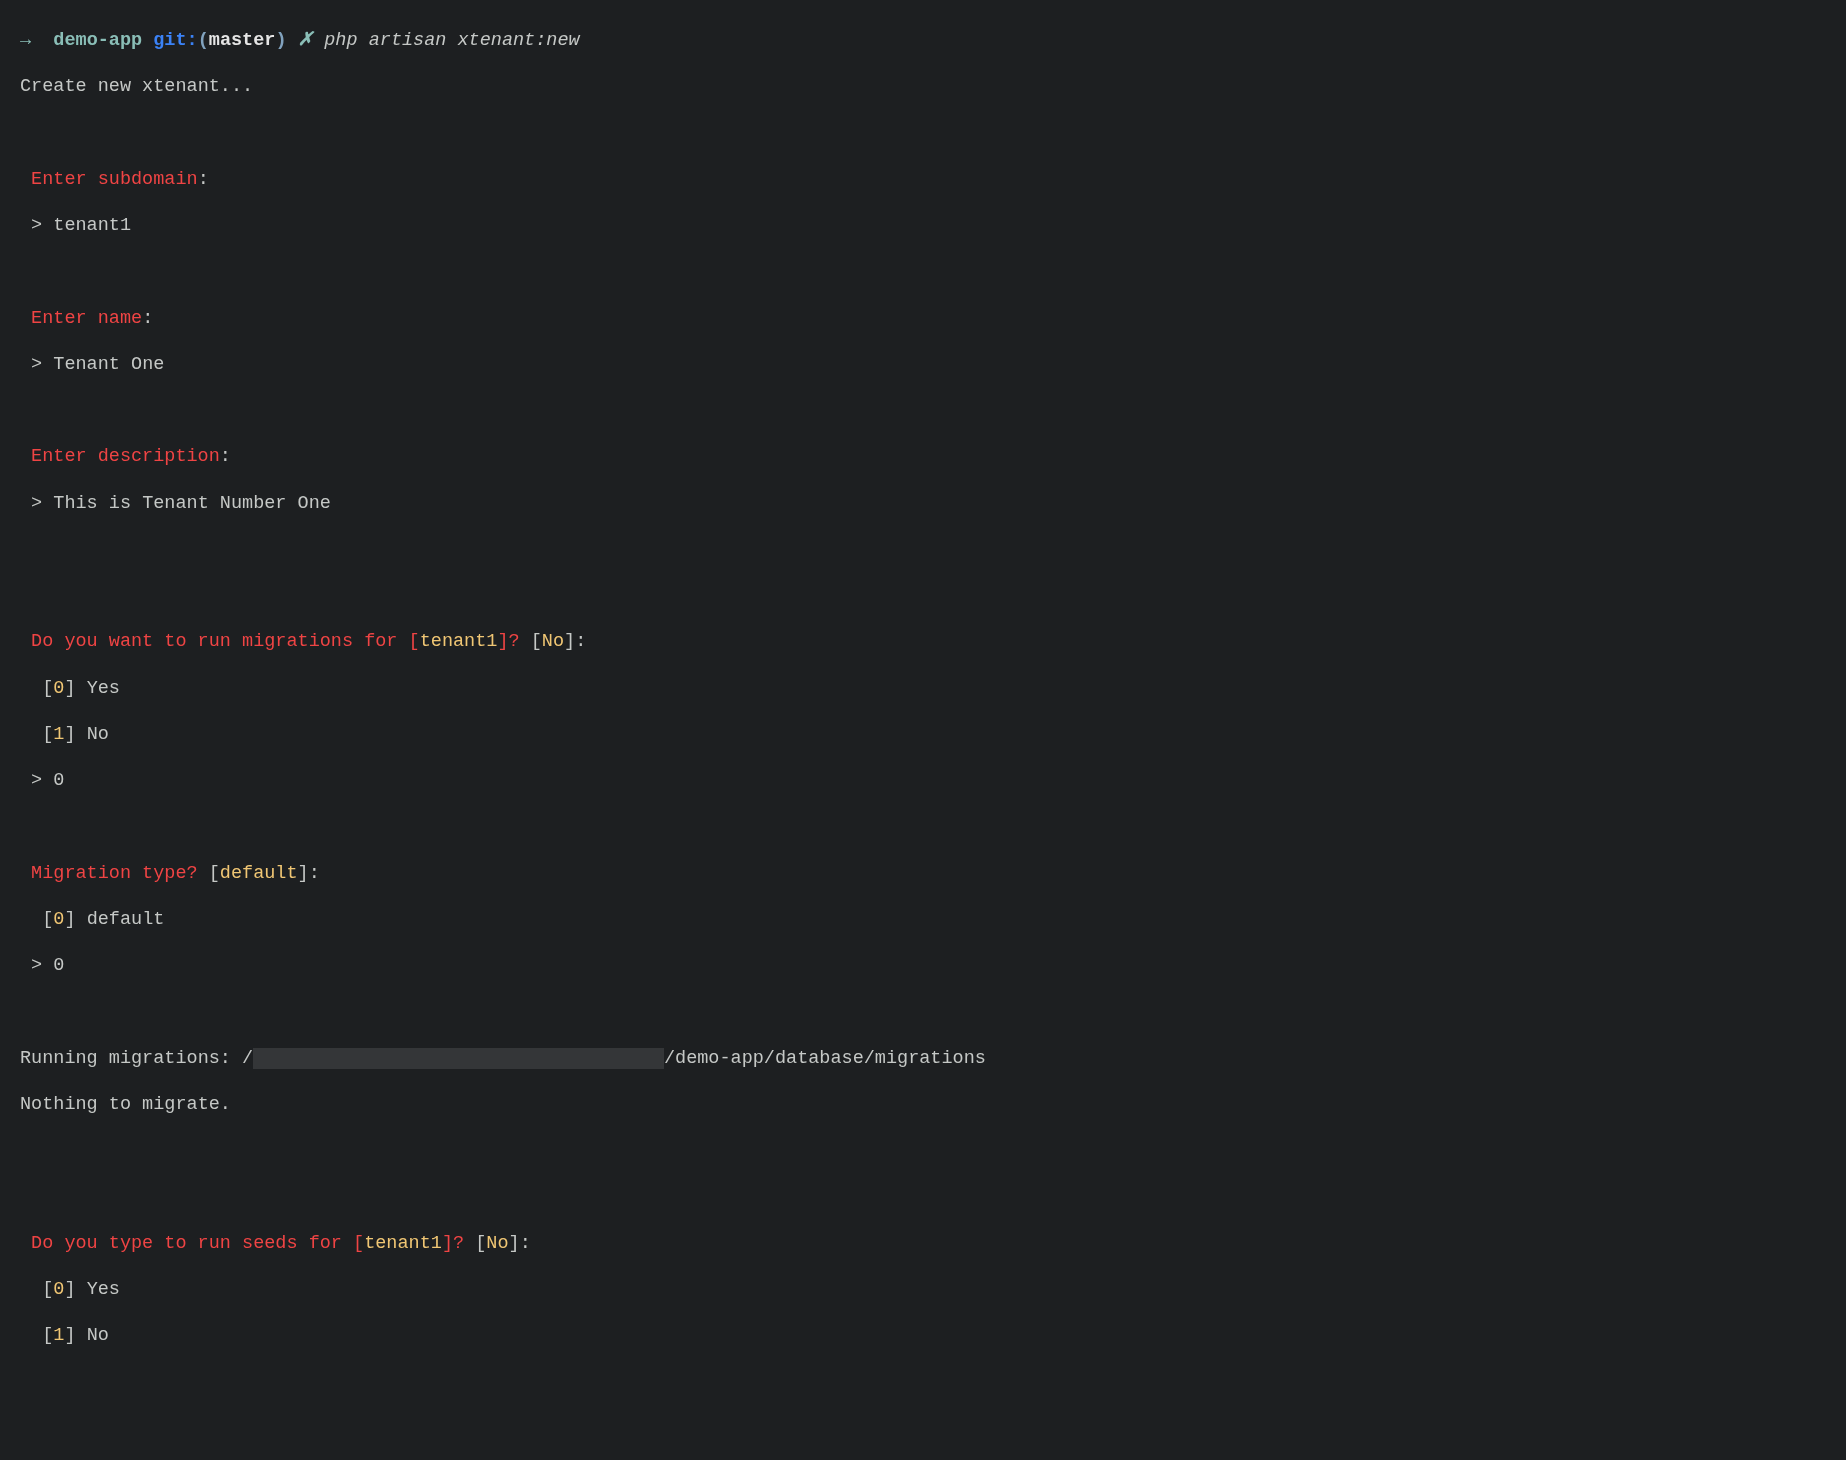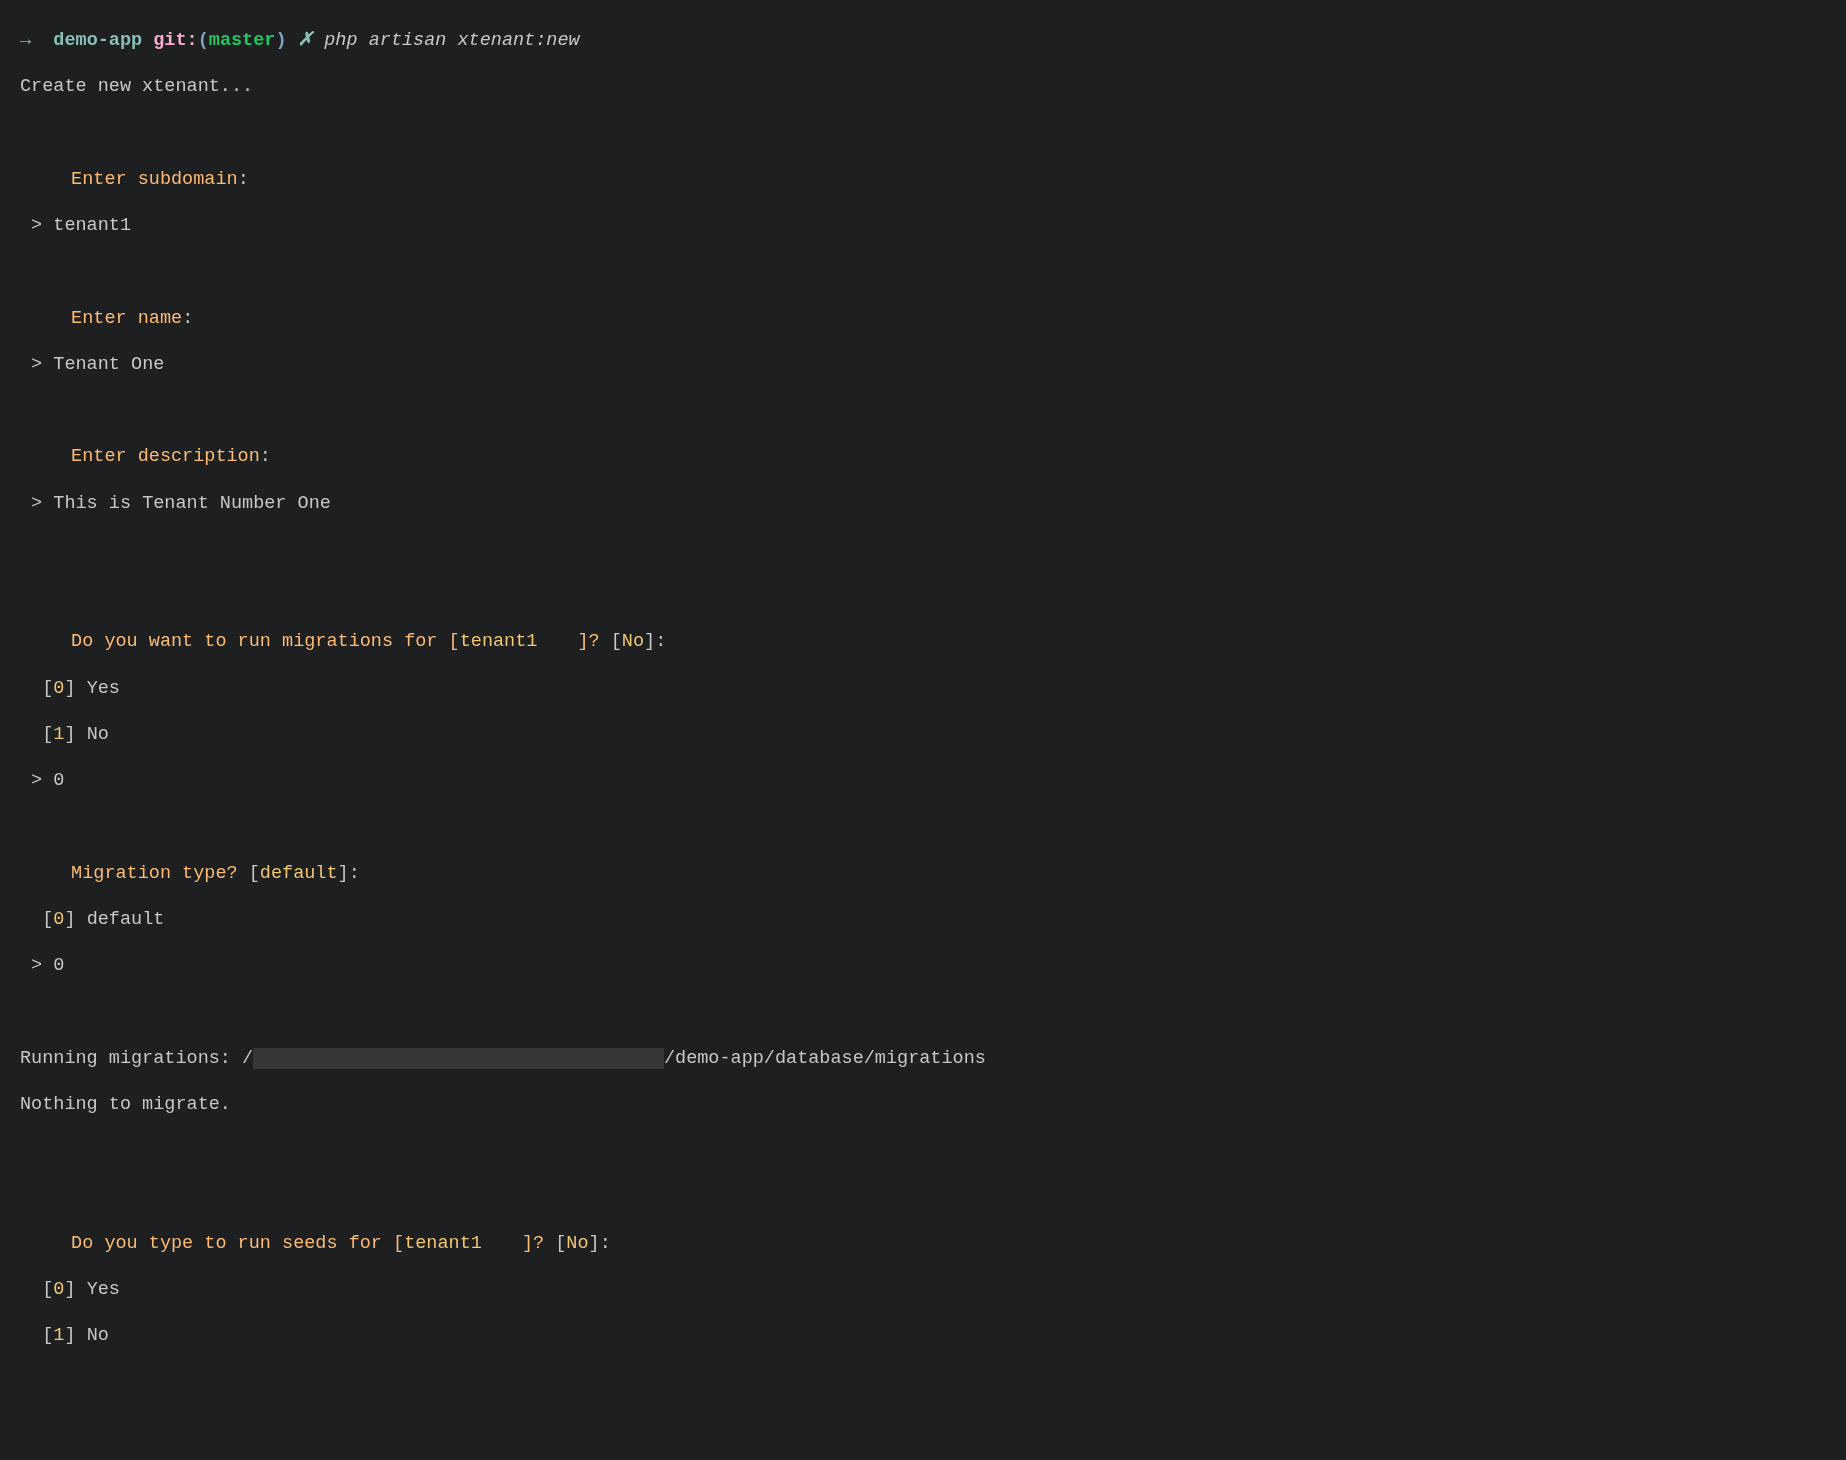--- a/index.html
+++ b/index.html
@@ -11,27 +11,27 @@
     font-size: 18.5px;
     line-height: 1.25;
     -webkit-font-smoothing: antialiased;
   }
   .terminal {
     padding: 6px 20px 20px 20px;
     white-space: pre;
   }
   .arrow   { color: #8abeb7; font-style: italic; }
   .dir     { color: #8abeb7; font-weight: bold; }
-  .git     { color: #f9a8d4; font-weight: bold; }
+  .git     { color: #3b82f6; font-weight: bold; }
   .paren   { color: #81a2be; font-weight: bold; }
-  .branch  { color: #22c55e; font-weight: bold; }
+  .branch  { color: #e5e5e5; font-weight: bold; }
   .x       { color: #8abeb7; font-weight: bold; font-style: italic; }
   .cmd     { color: #c5c8c6; font-style: italic; }
   .plain   { color: #c5c8c6; }
-  .green   { color: #fdba74; margin-left: 40px; }
+  .green   { color: #ef4444; }
   .yellow  { color: #f0c674; }
   .redact  { background: #343638; color: #343638; }
   .ln { display: block; }
   .left-gap { display: inline-block; width: 1ch; }
 </style>
 </head>
 <body>
 
 <div class="terminal">
 <span class="ln"><span class="arrow">→</span>  <span class="dir">demo-app</span> <span class="git">git:</span><span class="paren">(</span><span class="branch">master</span><span class="paren">)</span> <span class="x">✗</span> <span class="cmd">php artisan xtenant:new</span></span>

